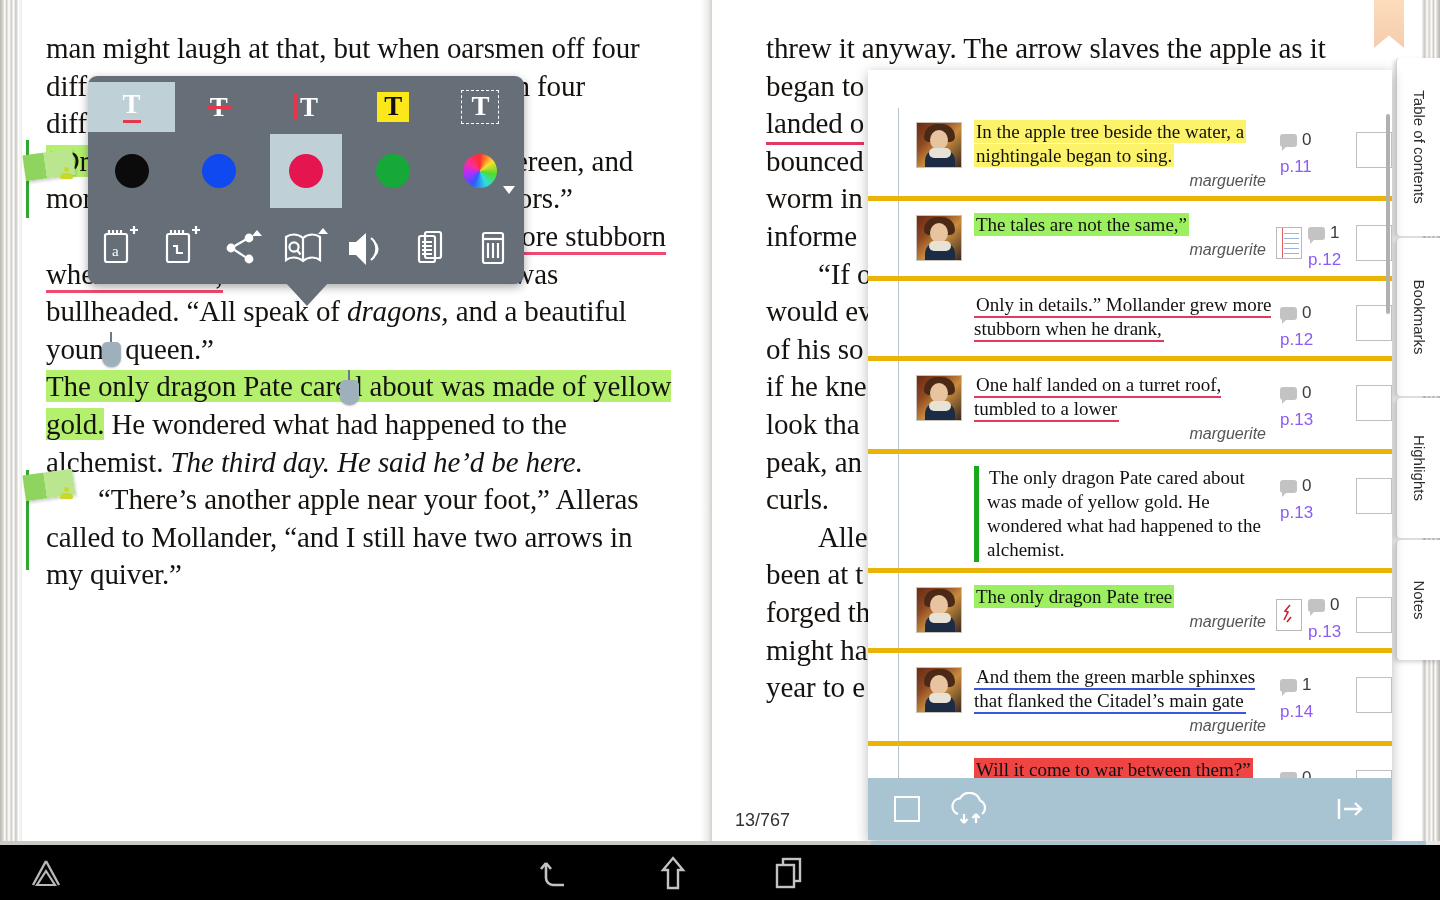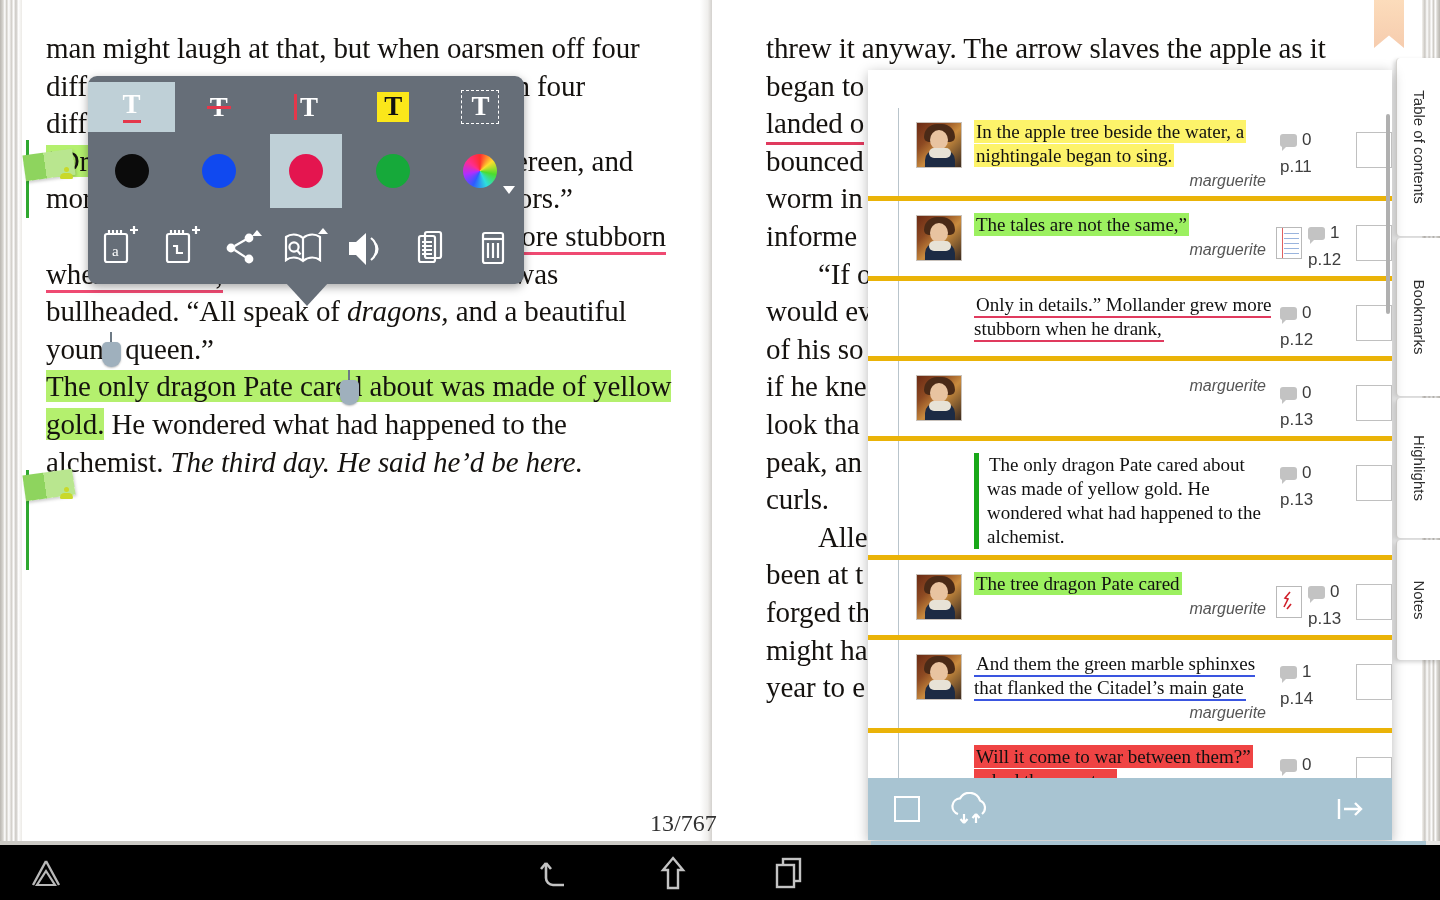--- a/index.html
+++ b/index.html
@@ -252,21 +252,21 @@
   .ann-meta { flex:1; text-align:left; padding-left:4px; }
   .ann-cmt { display:flex; align-items:center; gap:5px; }
   .bubble {
     width:17px; height:13px; background:#c3c3c3; border-radius:3px; position:relative;
   }
   .bubble:after {
     content:""; position:absolute; left:2px; top:12px;
     border-left:5px solid #c3c3c3; border-bottom:5px solid transparent;
   }
   .ann-cmt-count { font-size:17px; color:#3b3b3b; }
-  .ann-page { font-size:17px; color:#404040; margin-top:7px; }
+  .ann-page { font-size:17px; color:#8b5cf6; margin-top:7px; }
   .ann-check {
     flex:0 0 36px; width:36px; height:36px; margin-top:2px;
     border:1px solid #c0c0c0; background:#fff;
   }
 
   #panel-footer {
     position:absolute; left:0; bottom:0; width:524px; height:62px;
     background:#a8c4d2; display:flex; align-items:center;
   }
   #panel-footer .f-box {
@@ -286,22 +286,22 @@
   #sys-reveal { position:absolute; left:28px; top:12px; width:36px; height:32px; }
   #sys-center { position:absolute; left:540px; top:10px; width:360px; height:36px; display:flex; gap:82px; }
   .navico { width:34px; height:36px; }
 
   
   #progress-strip {
     position:absolute; left:0; top:841px; width:1440px; height:4px;
     background:linear-gradient(to right,#cbc9c4 0%,#cbc9c4 60.5%,#a8c4d2 60.5%,#a8c4d2 99%,#e7e6e3 99%);
   }
   #page-indicator {
-    position:absolute; left:650px; top:810px; width:140px; text-align:left;
-    font-family:Liberation Serif, serif; font-size:24px; color:#333;
+    position:absolute; left:650px; top:810px; width:140px; text-align:right;
+    font-family:Liberation Sans, sans-serif; font-size:18px; color:#333;
   }
 </style>
 </head>
 <body>
 
 <div id="app">
 
   <div class="reader">
     <div class="page-edge-left"></div>
     <div class="page left"></div>
@@ -316,20 +316,21 @@
         Meereen, and more in Qarth, Asshai, seeing slaves, sailors.”
       </p>
       <p class="ind">
         <span class="ul-pink">“Only in details.” Mollander grew more stubborn when he drank,</span>
         and even when sober he was bullheaded. “All speak of <i>dragons,</i> and a beautiful young queen.”
       </p>
       <p>
         <span class="hl-green">The only dragon Pate cared about was made of yellow gold.</span>
         He wondered what had happened to the alchemist. <i>The third day. He said he’d be here.</i>
       </p>
+      <p class="ind">“There’s another apple near your foot,” Alleras called to Mollander, “and I still have two arrows in my quiver.”</p>
     </div>
 
     <div class="green-bar" style="left:26px;top:140px;height:78px;"></div>
     <div class="note-badge" style="left:24px;top:150px;">
       <div class="flag"></div>
       <div class="person">
           <div class="head"></div>
           <div class="body"></div>
         </div>
     </div>
@@ -572,20 +573,21 @@
         </div>
 
         <div class="ann-row">
           <div class="ann-avatar">
               <div class="hair"></div>
               <div class="face"></div>
               <div class="dress"></div>
               <div class="collar"></div>
             </div>
           <div class="ann-body">
+            <div class="ann-quote q-uline-pink"><span class="seg">One half landed on a turret roof, tumbled to a lower</span></div>
             <div class="ann-author">marguerite</div>
           </div>
           <div class="ann-right">
             <div class="ann-meta">
               <div class="ann-cmt">
                 <span class="bubble"></span>
                 <span class="ann-cmt-count">0</span>
               </div>
               <div class="ann-page">p.13</div>
             </div>
@@ -611,21 +613,21 @@
         </div>
 
         <div class="ann-row">
           <div class="ann-avatar">
               <div class="hair"></div>
               <div class="face"></div>
               <div class="dress"></div>
               <div class="collar"></div>
             </div>
           <div class="ann-body">
-            <div class="ann-quote q-green"><span class="seg">The tree dragon Pate cared</span></div>
+            <div class="ann-quote q-green"><span class="seg">The only dragon Pate tree</span></div>
             <div class="ann-author">marguerite</div>
           </div>
           <div class="ann-right">
             <div class="ann-noteicon">
               <div class="scribble">
                 <svg width="24" height="30" viewBox="0 0 24 30">
                   <path d="M7 20 l4 -8 l-3 -1 l5 -6" stroke="#d0202a" stroke-width="1.6" fill="none"></path>
                   <path d="M10 22 l4 -5" stroke="#d0202a" stroke-width="1.6" fill="none"></path>
                 </svg>
               </div>

